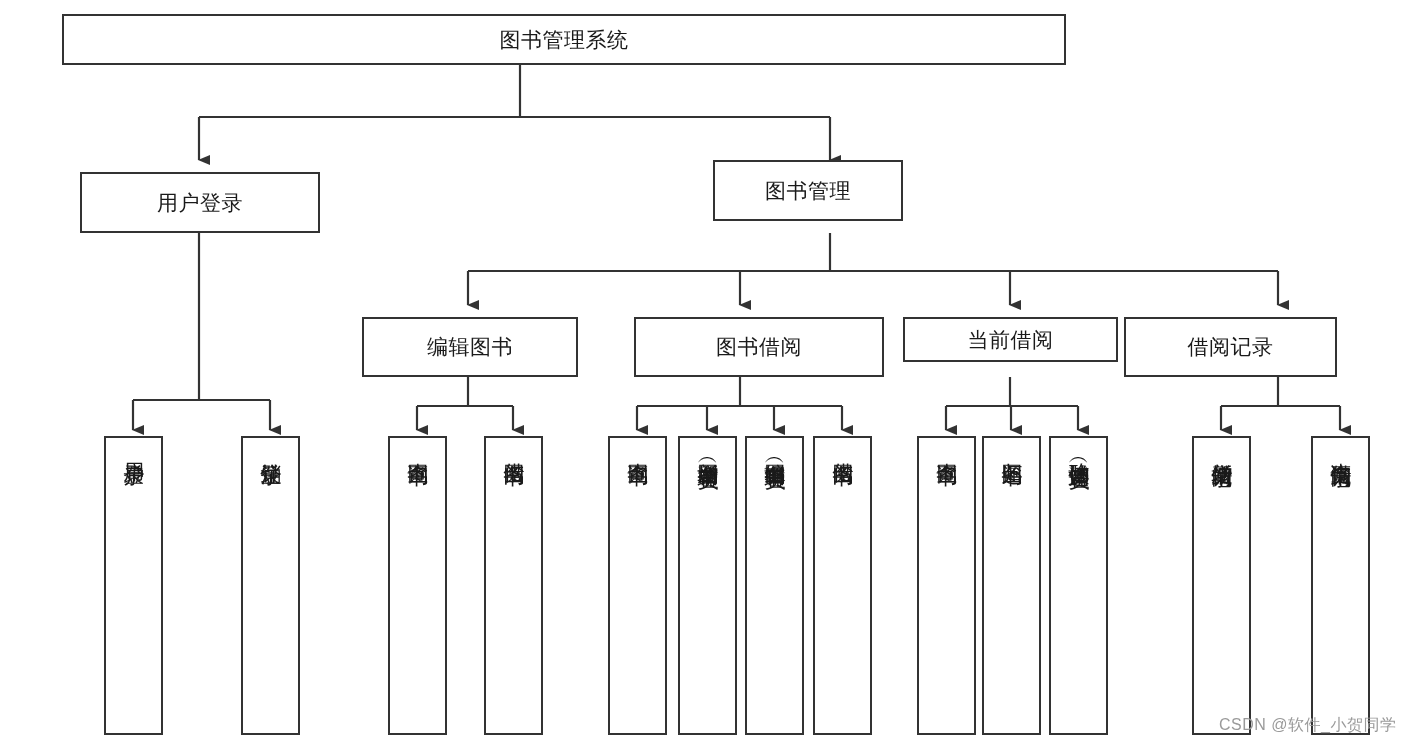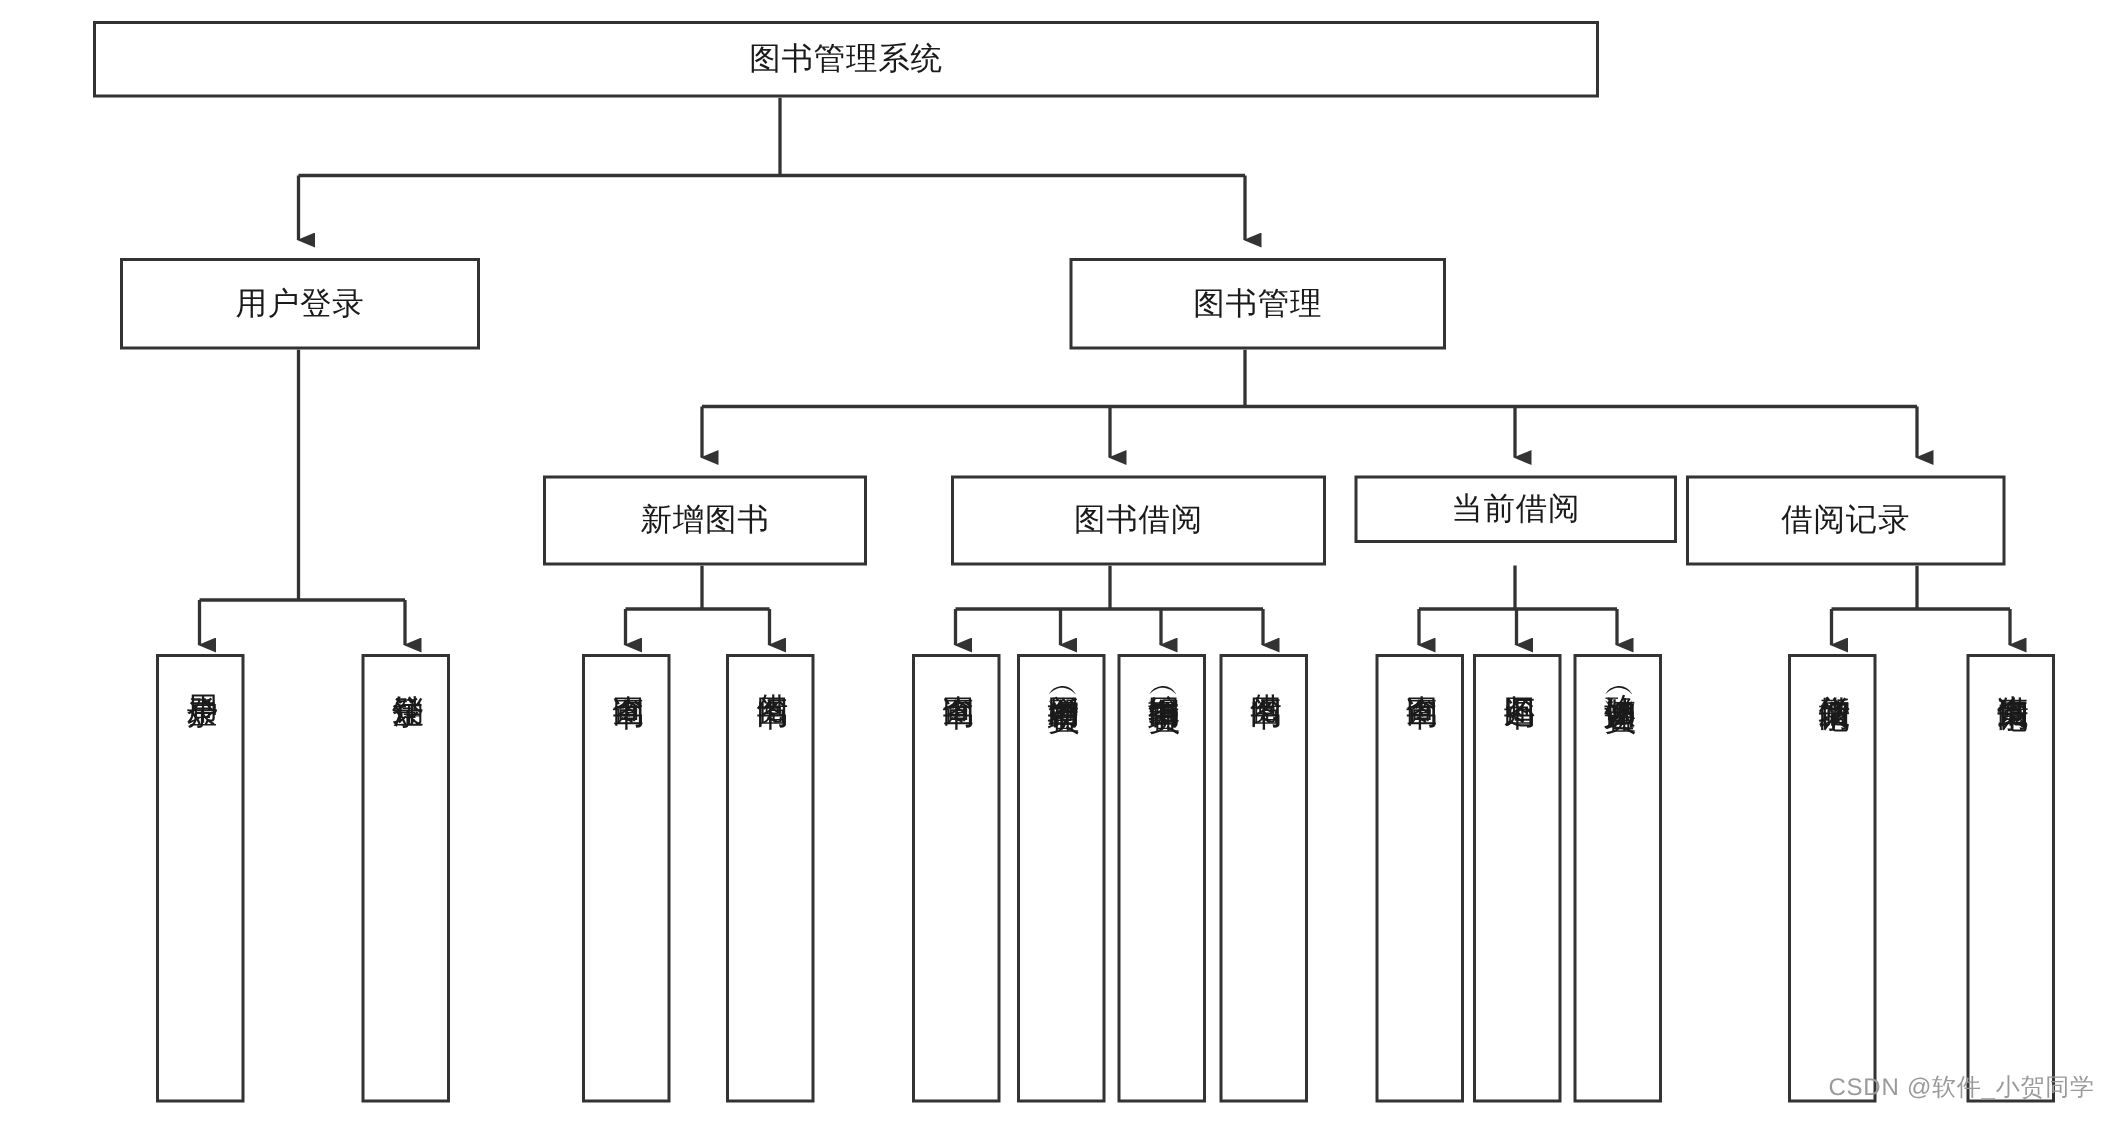--- a/index.html
+++ b/index.html
@@ -120,26 +120,26 @@
     </g>
   </svg>
 
   <div class="node root" style="left:18px; top:14px; width:1004px; height:51px;margin-left:44px;">
     <span class="label-h">图书管理系统</span>
   </div>
 
   <div class="node" style="left:80px; top:172px; width:240px; height:61px;">
     <span class="label-h">用户登录</span>
   </div>
-  <div class="node" style="left:713px; top:172px; width:251px; height:61px;text-align:right;">
+  <div class="node" style="left:713px; top:160px; width:190px; height:61px;text-align:right;">
     <span class="label-h">图书管理</span>
   </div>
 
   <div class="node" style="left:362px; top:317px; width:216px; height:60px;">
-    <span class="label-h">新增图书</span>
+    <span class="label-h">编辑图书</span>
   </div>
   <div class="node" style="left:634px; top:317px; width:250px; height:60px;">
     <span class="label-h">图书借阅</span>
   </div>
   <div class="node" style="left:903px; top:317px; width:215px; height:45px;">
     <span class="label-h">当前借阅</span>
   </div>
   <div class="node" style="left:1124px; top:317px; width:213px; height:60px;">
     <span class="label-h">借阅记录</span>
   </div>

